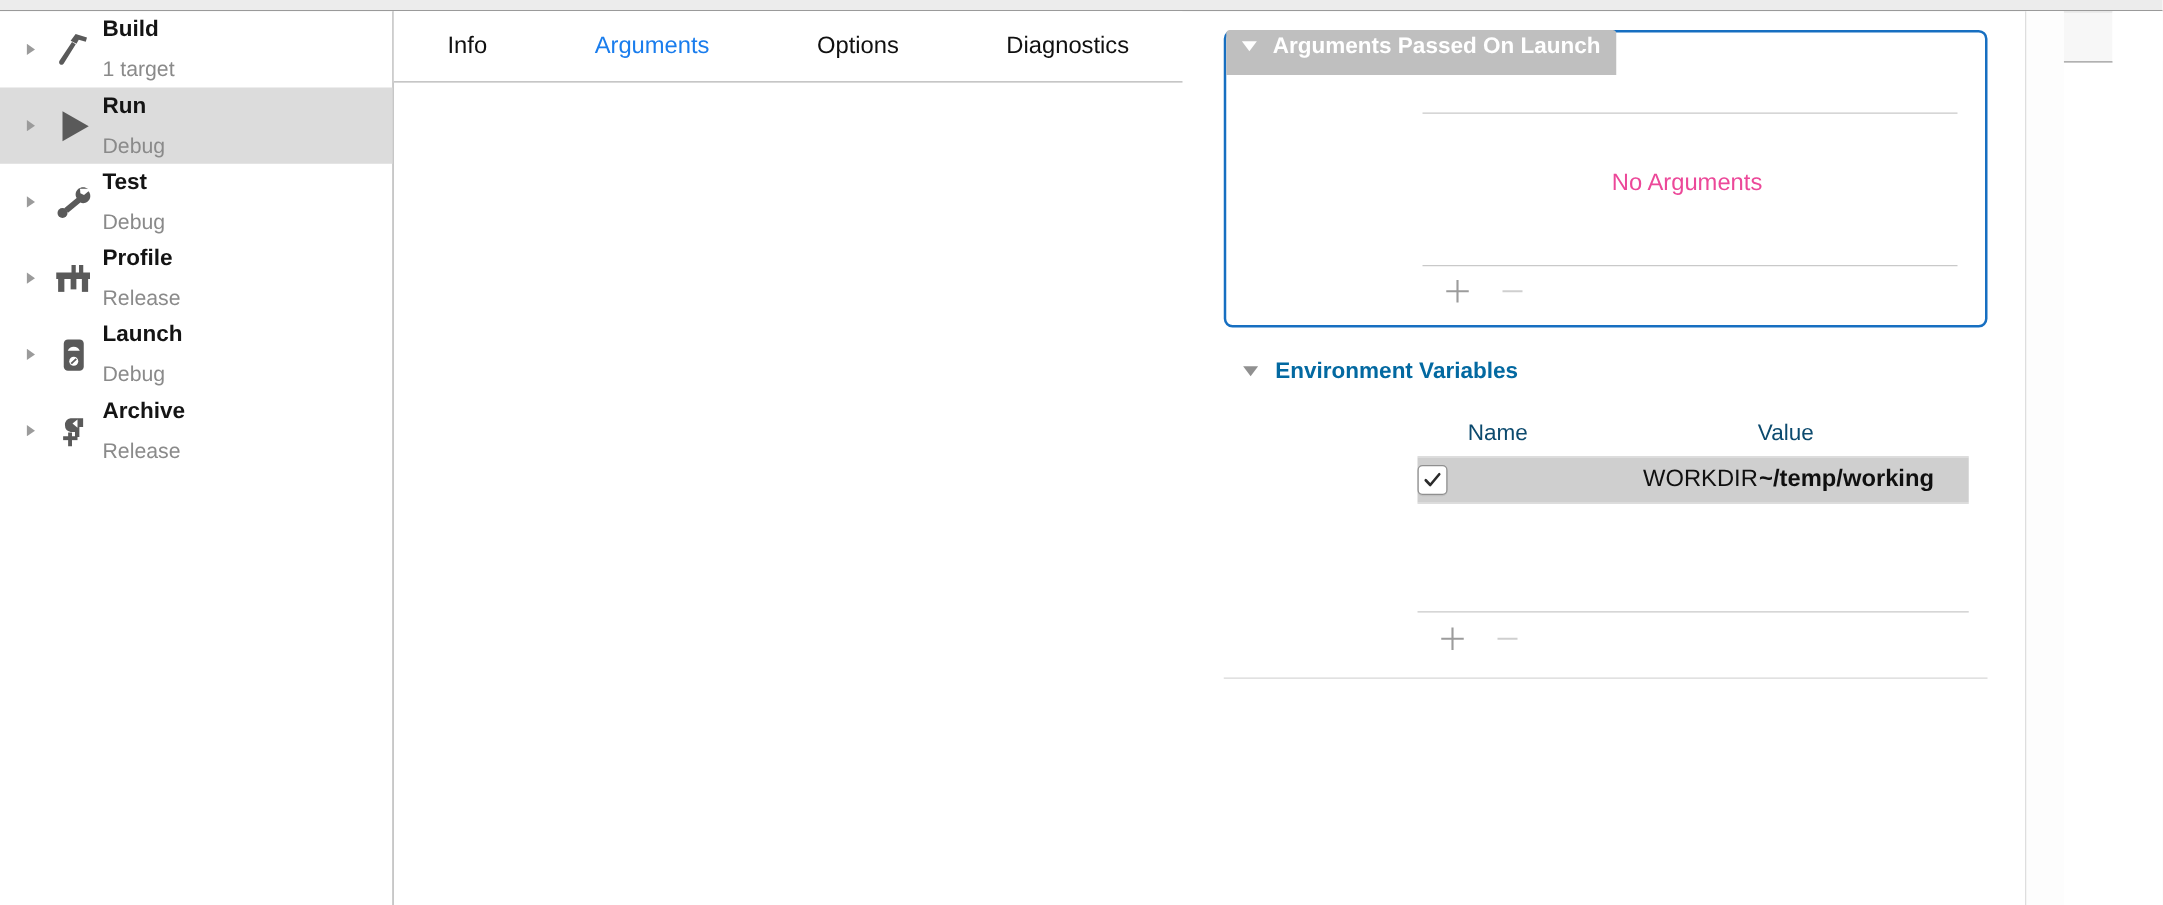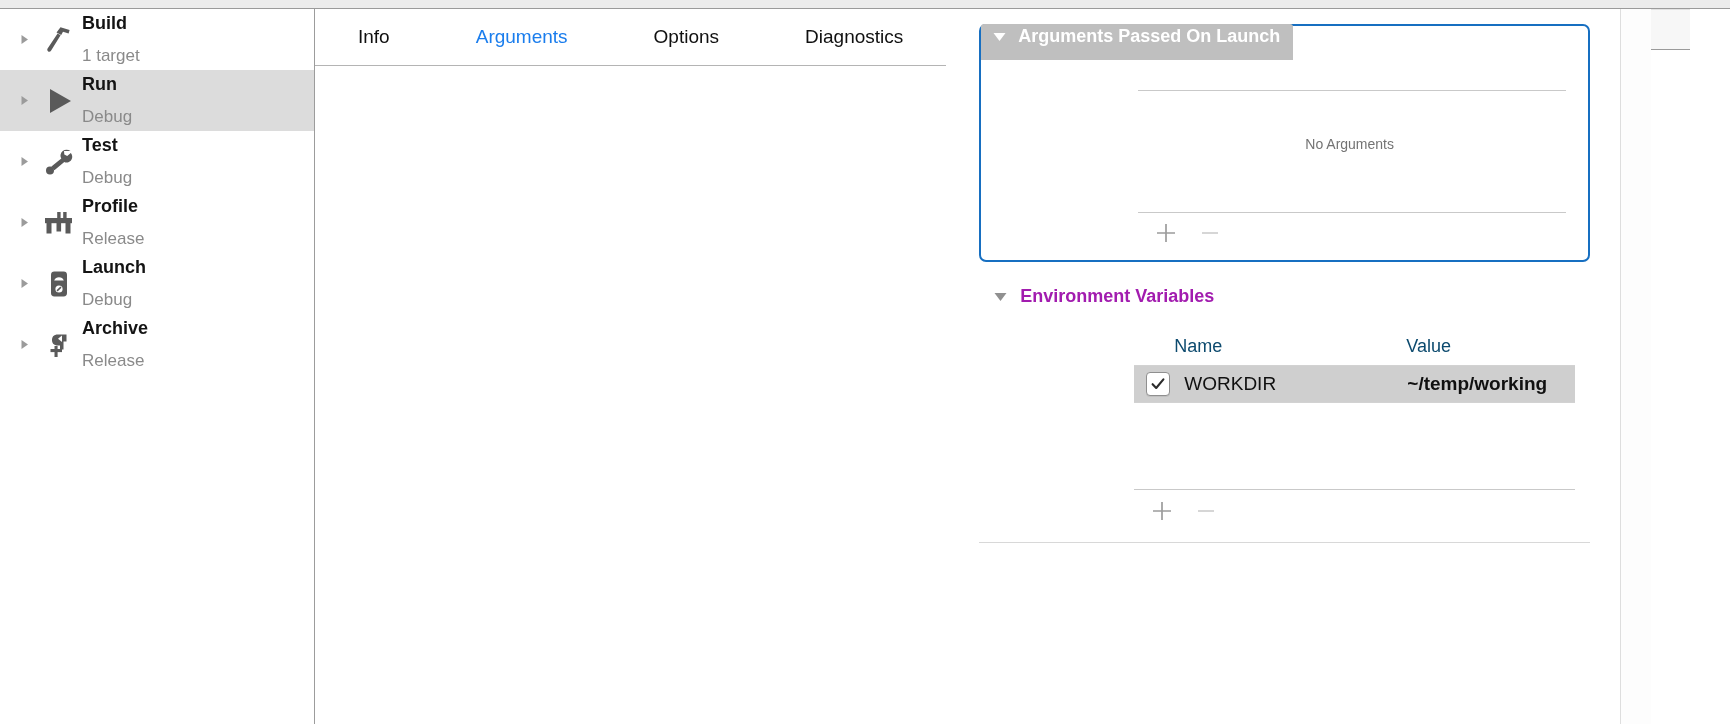--- a/index.html
+++ b/index.html
@@ -117,59 +117,59 @@
   .args-rule-top{
     position:absolute;left:157px;right:22px;top:64px;
     height:1px;background:#c9c9c9;
   }
   .args-rule-bottom{
     position:absolute;left:157px;right:22px;top:186px;
     height:1px;background:#c9c9c9;
   }
   .no-args{
     position:absolute;left:157px;right:27px;top:110px;
-    text-align:center;font-size:14px;color:#737373;
+    text-align:center;font-size:19px;color:#ec4899;
   }
   .plusminus{
     position:absolute;display:flex;align-items:center;gap:18px;
   }
   .pm-btn{
     width:26px;height:26px;display:flex;align-items:center;justify-content:center;
     cursor:default;
   }
   .pm-btn svg{display:block;}
 
   
   .env-header{
     position:absolute;left:47px;top:272px;
     display:flex;align-items:center;height:30px;
   }
   .env-header .tri{margin-right:12px;display:flex;align-items:center;}
-  .env-header .sh-label{color:#a21caf;}
+  .env-header .sh-label{color:#0369a1;}
 
   .env-table{
     position:absolute;left:188px;right:45px;top:318px;
   }
   .col-head{
     display:flex;height:38px;align-items:center;
     font-size:18px;color:#0c4a6e;
   }
   .col-name{width:272px;flex:0 0 272px;padding-left:40px;box-sizing:border-box;}
   .col-value{flex:1;}
   .tbl-rule{height:1px;background:#d2d2d2;}
   .tbl-row{
     display:flex;align-items:center;height:36px;
     font-size:19px;color:#101010;
   }
   .tbl-row.selected{background:#cfcfcf;}
   .tbl-row.empty{height:42px;}
   .cell-name{
     width:272px;flex:0 0 272px;
     display:flex;align-items:center;
-    padding-left:12px;box-sizing:border-box;
+    box-sizing:border-box;justify-content:space-between;
   }
   .cell-value{flex:1;padding-left:1px;font-weight:bold;}
   .checkbox{
     width:22px;height:22px;flex:0 0 22px;
     background:#ffffff;
     border:1px solid #8f8f8f;
     border-radius:4px;
     margin-right:14px;
     display:flex;align-items:center;justify-content:center;
     box-shadow:0 1px 0 rgba(0,0,0,0.07);

